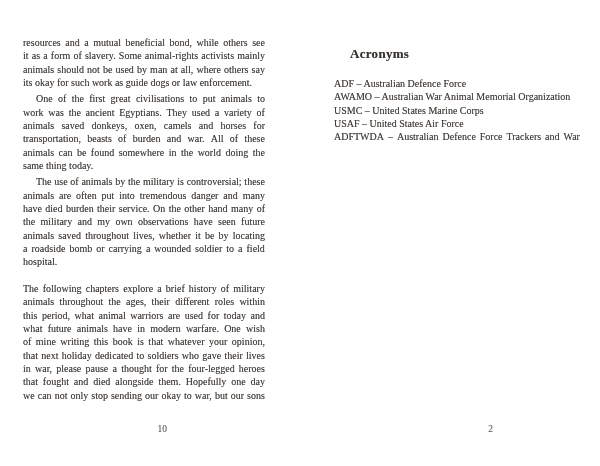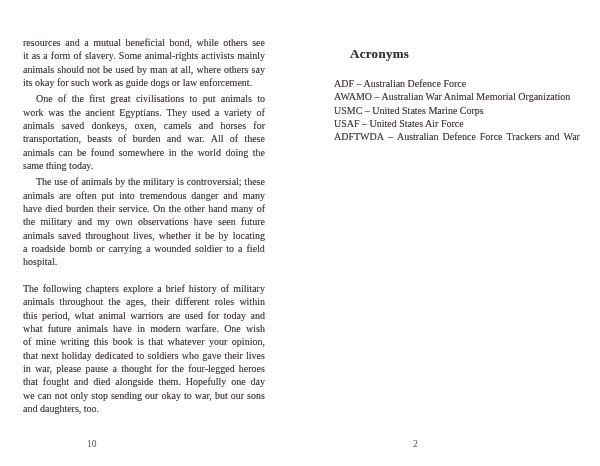--- a/index.html
+++ b/index.html
@@ -35,23 +35,23 @@
     line-height: 14px;
     letter-spacing: 0.3px;
     margin: 16px;
     color: #38332f;
     text-shadow: 0 0 0.6px rgba(56,51,47,0.55);
   }
   .acr-list { margin-top: 12px; }
 
   .pagenum {
     position: absolute;
-    top: 439px;
+    top: 424px;
     width: 80px;
-    text-align: left;
+    text-align: right;
     font-size: 9.5px;
     line-height: 11px;
     color: #6b6662;
     text-shadow: 0 0 0.5px rgba(107,102,98,0.5);
   }
   .pagenum-left  { left: 87px; }
   .pagenum-right { left: 413px; }
 </style>
 </head>
 <body>
@@ -333,21 +333,20 @@
           <span>stop</span>
           <span>sending</span>
           <span>our</span>
           <span>okay</span>
           <span>to</span>
           <span>war,</span>
           <span>but</span>
           <span>our</span>
           <span>sons</span>
         </div>
-        <div class="line">and daughters, too.</div>
       </div>
     </div>
 
   <div class="page-text page-right-text">
     <div class="acr-heading">Acronyms</div>
     <div class="acr-list" id="acronym-list">
         <div class="line">ADF – Australian Defence Force</div>
         <div class="line">AWAMO – Australian War Animal Memorial Organization</div>
         <div class="line">USMC – United States Marine Corps</div>
         <div class="line">USAF – United States Air Force</div>

